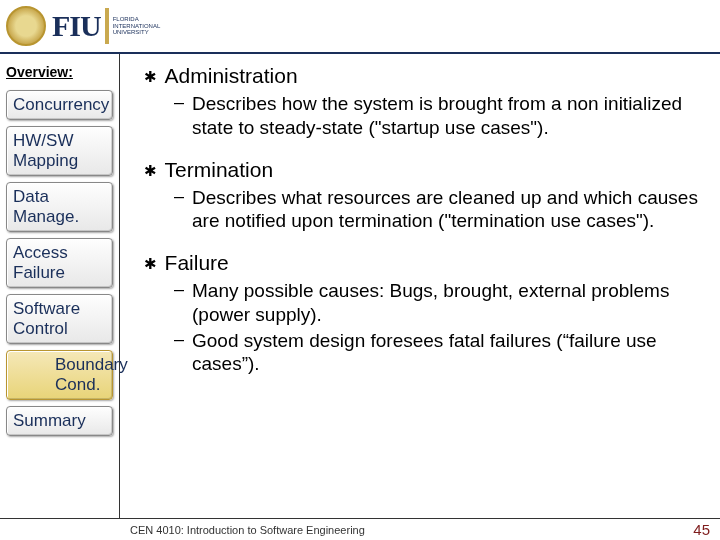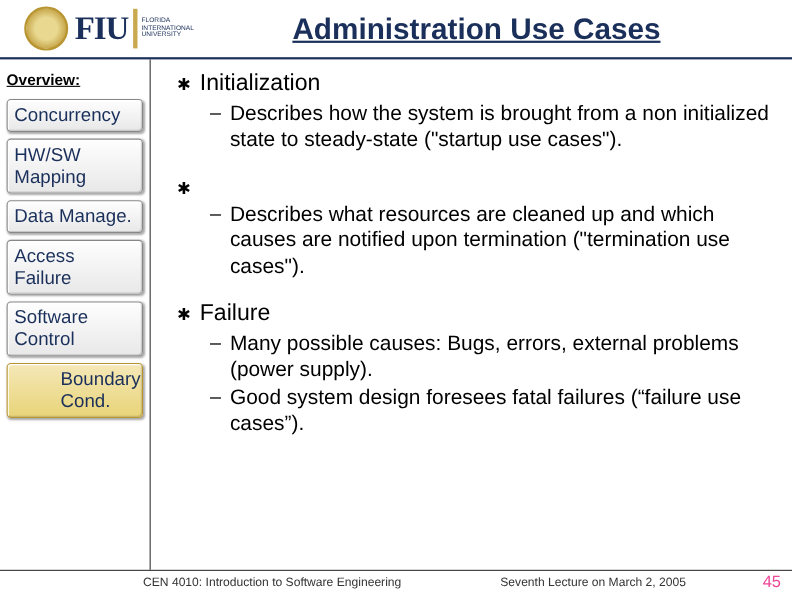--- a/index.html
+++ b/index.html
@@ -9,21 +9,21 @@
     font-family: Arial, Helvetica, sans-serif;
     background: #fff;
     position: relative;
     overflow: hidden;
   }
   .header {
     height: 54px;
     display: flex;
     align-items: center;
     border-bottom: 2px solid #1a2f5a;
-    padding: 0 0 0 22px;
+    padding: 0 0 0 6px;
   }
   .seal {
     width: 40px;
     height: 40px;
     border-radius: 50%;
     background: radial-gradient(circle, #e8d890 40%, #c9a94f 70%);
     border: 2px solid #b89530;
     margin-right: 6px;
     flex-shrink: 0;
   }
@@ -60,21 +60,21 @@
     color: #1a2f5a;
     text-decoration: underline;
     text-decoration-color: #1a2f5a;
     padding-right: 50px;
   }
   .body {
     display: flex;
     height: calc(100% - 54px - 22px);
   }
   .sidebar {
-    width: 137px;
+    width: 120px;
     padding: 10px 6px 0 6px;
     flex-shrink: 0;
     border-right: 1px solid #333;
   }
   .overview {
     font-size: 14px;
     font-weight: bold;
     text-decoration: underline;
     margin-bottom: 10px;
   }
@@ -131,92 +131,93 @@
     bottom: 0;
     left: 0;
     right: 0;
     height: 22px;
     border-top: 1px solid #333;
     display: flex;
     align-items: center;
     font-size: 11px;
     color: #333;
     padding: 0 10px 0 130px;
+    gap: 20px;
   }
   .footer-left { flex: 0 0 auto; margin-right: 90px; }
   .footer-mid { flex: 0 0 auto; }
   .footer-num {
     margin-left: auto;
     font-size: 15px;
-    color: #ec4899;
+    color: #7f1d1d;
   }
 </style>
 </head>
 <body>
 
 <div class="header">
   <div class="seal"></div>
   <div class="logo">
     <span class="logo-text">FIU</span>
     <div class="logo-stripe"></div>
     <div class="logo-sub">
       <div>FLORIDA</div>
       <div>INTERNATIONAL</div>
       <div>UNIVERSITY</div>
     </div>
   </div>
-  <div class="title">Administration Use Cases</div>
 </div>
 
 <div class="body">
   <div class="sidebar">
     <div class="overview">Overview:</div>
     <div id="nav-holder">
         <div class="nav-item">Concurrency</div>
         <div class="nav-item">HW/SW Mapping</div>
         <div class="nav-item">Data Manage.</div>
         <div class="nav-item">Access Failure</div>
         <div class="nav-item">Software Control</div>
         <div class="nav-item active">Boundary Cond.</div>
+        <div class="nav-item">Summary</div>
       </div>
   </div>
   <div class="content" id="content-holder">
       <div class="section">
         <div class="sec-head">
           <span class="bullet-icon">✱</span>
-          <span class="sec-title">Initialization</span>
+          <span class="sec-title">Administration</span>
         </div>
         <div class="sub">
           <span class="dash">–</span>
           <span class="sub-text">Describes how the system is brought from a non initialized state to steady-state ("startup use cases").</span>
         </div>
       </div>
       <div class="section">
         <div class="sec-head">
           <span class="bullet-icon">✱</span>
+          <span class="sec-title">Termination</span>
         </div>
         <div class="sub">
           <span class="dash">–</span>
           <span class="sub-text">Describes what resources are cleaned up and which causes are notified upon termination ("termination use cases").</span>
         </div>
       </div>
       <div class="section">
         <div class="sec-head">
           <span class="bullet-icon">✱</span>
           <span class="sec-title">Failure</span>
         </div>
         <div class="sub">
           <span class="dash">–</span>
-          <span class="sub-text">Many possible causes: Bugs, errors, external problems (power supply).</span>
+          <span class="sub-text">Many possible causes: Bugs, brought, external problems (power supply).</span>
         </div>
         <div class="sub">
           <span class="dash">–</span>
           <span class="sub-text">Good system design foresees fatal failures (“failure use cases”).</span>
         </div>
       </div>
     </div>
 </div>
 
 <div class="footer">
   <span class="footer-left">CEN 4010: Introduction to Software Engineering</span>
-  <span class="footer-mid">Seventh Lecture on March 2, 2005</span>
   <span class="footer-num">45</span>
 </div>
 
 </body></html>

